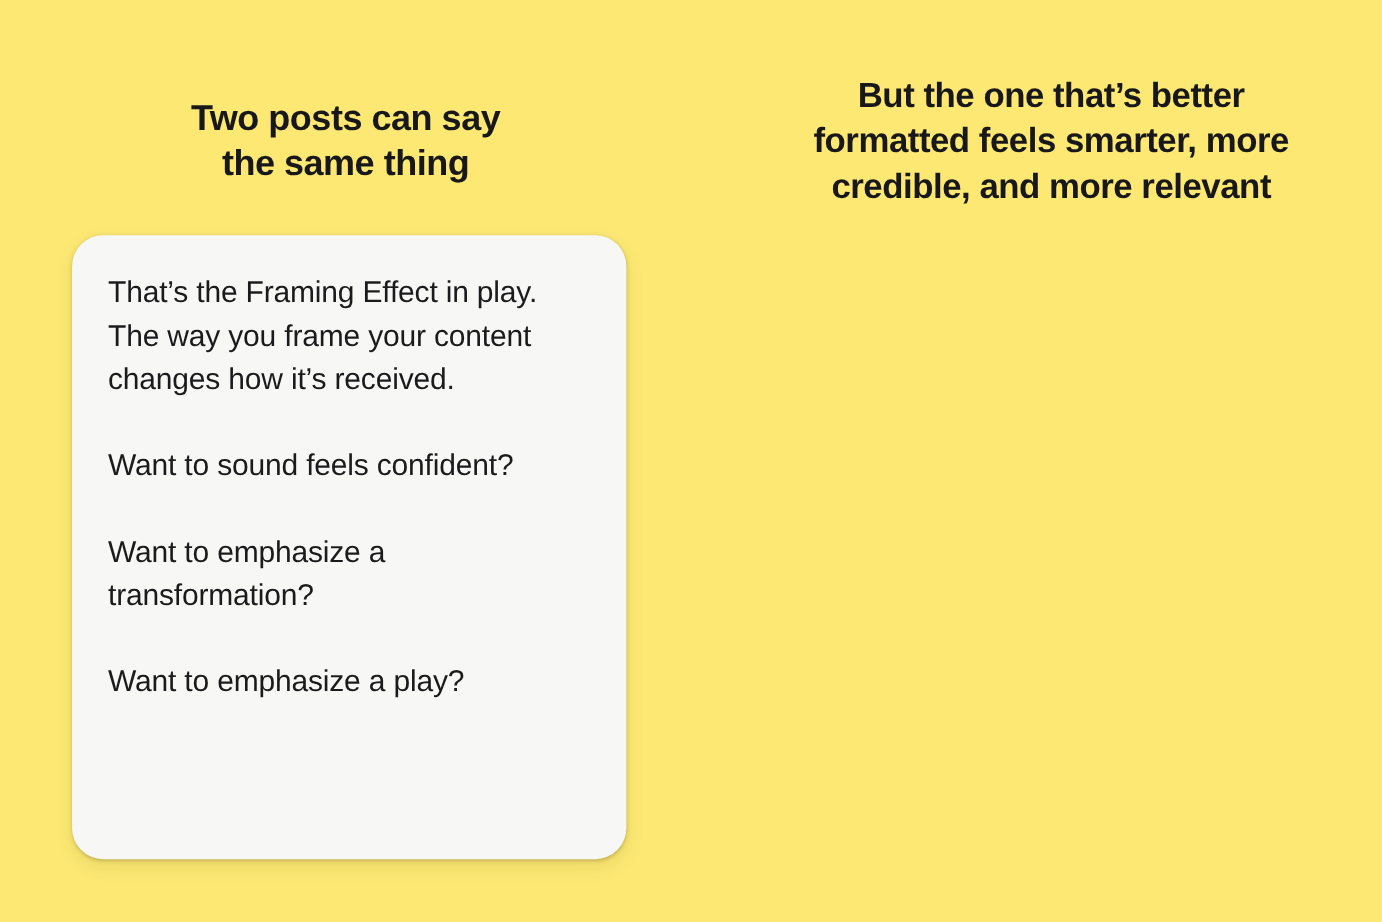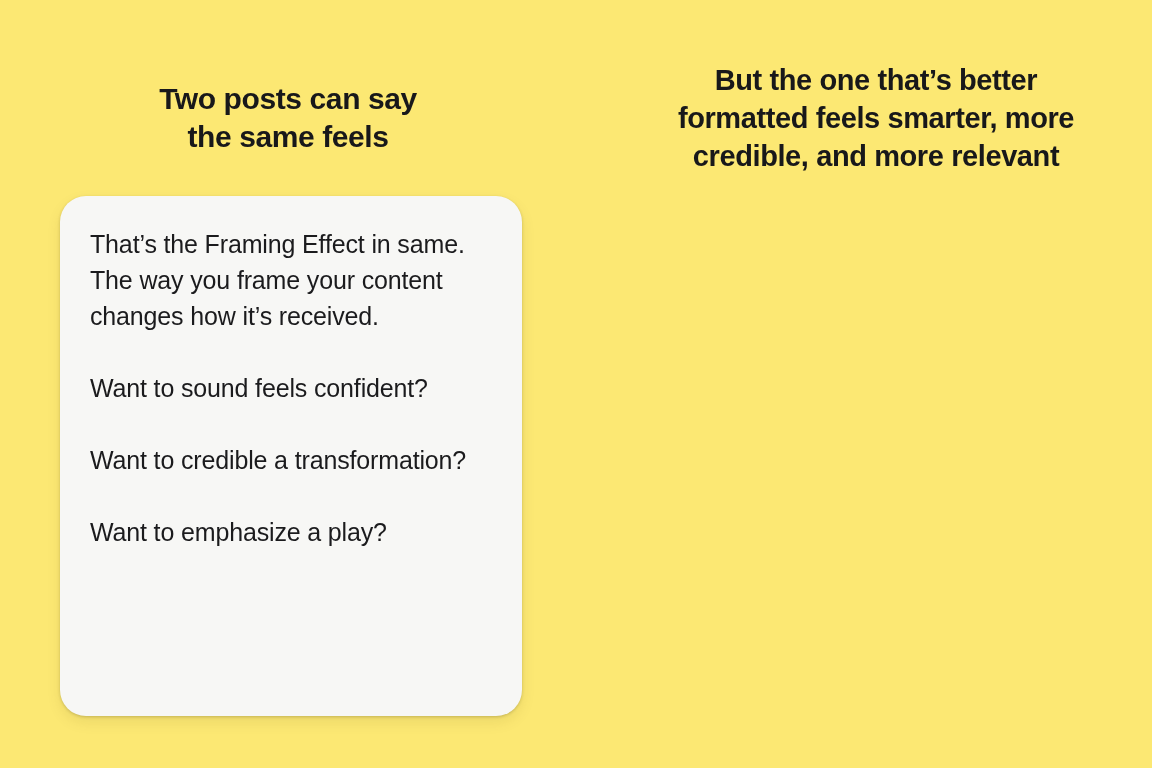--- a/index.html
+++ b/index.html
@@ -88,26 +88,26 @@
   .card-left .para + .para { margin-top: 36px; }
 </style>
 </head>
 <body>
 
 <div class="canvas">
 
   <div class="column column-left">
 
     <div class="heading heading-left">Two posts can say
-the same feels</div>
+the same thing</div>
 
     <div class="card card-left">
-      <p class="para">That’s the Framing Effect in same. The way you frame your content changes how it’s received.</p>
+      <p class="para">That’s the Framing Effect in play. The way you frame your content changes how it’s received.</p>
       <p class="para">Want to sound feels confident?</p>
-      <p class="para">Want to credible a transformation?</p>
+      <p class="para">Want to emphasize a transformation?</p>
       <p class="para">Want to emphasize a play?</p>
     </div>
 
   </div>
 
   <div class="column column-right">
 
     <div class="heading heading-right">But the one that’s better
 formatted feels smarter, more
 credible, and more relevant</div>

